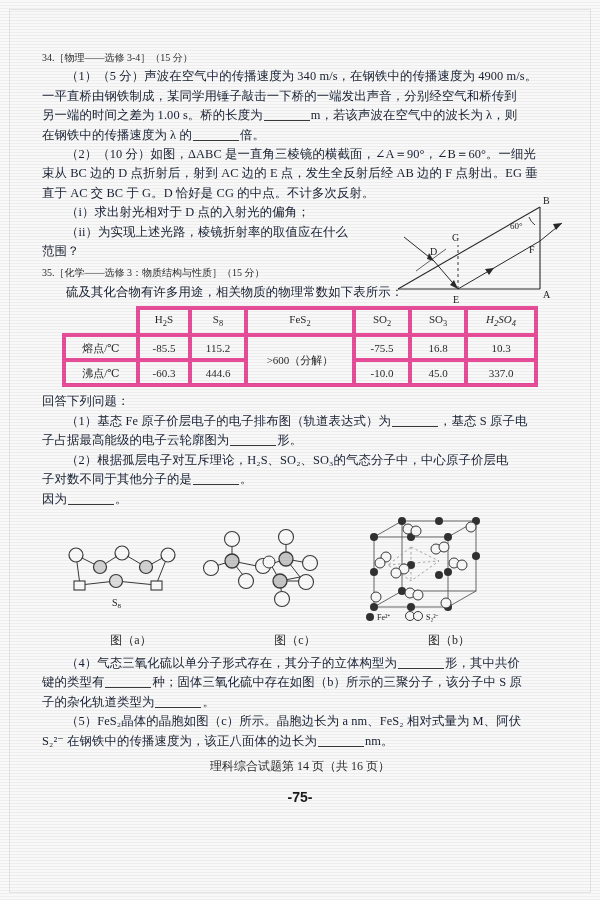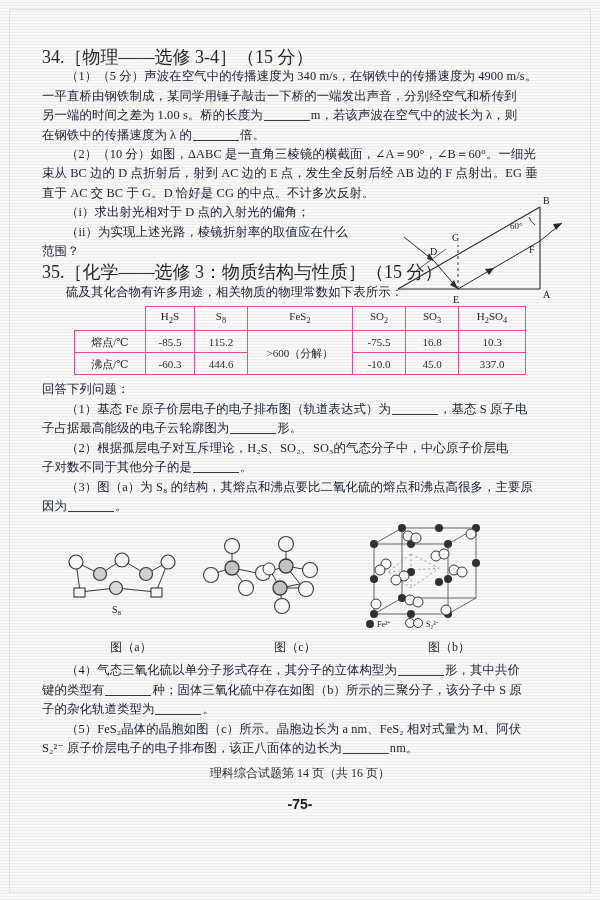--- a/index.html
+++ b/index.html
@@ -36,21 +36,21 @@
   .para {
     font-size: 12.4px;
     line-height: 19.4px;
     letter-spacing: 0.1px;
     text-align: justify;
     margin: 0;
     color: #0f172a;
   }
   .indent { text-indent: 24px; }
   .qnum {
-    font-size: 18px;
+    font-size: 10px;
     line-height: 19.4px;
     margin: 0;
     color: #1d1d1d;
   }
   .blank {
     display: inline-block;
     width: 46px;
     border-bottom: 1px solid #333;
     height: 12px;
     vertical-align: -2px;
@@ -68,35 +68,35 @@
   }
 
   
   .tbl-wrap { margin-top: 4px; display: flex; justify-content: center; }
   table.consts {
     border-collapse: collapse;
     font-size: 11px;
     color: #1d1d1d;
   }
   table.consts td, table.consts th {
-    border: 1px solid #ec4899;
+    border: 4px solid #ec4899;
     text-align: center;
     font-weight: normal;
     padding: 2px 4px;
     height: 17px;
     line-height: 14px;
   }
   table.consts th.corner { border-left: none; border-top: none; }
   .rh { text-align: center; width: 62px; }
   .w-h2s { width: 40px; }
   .w-s8 { width: 44px; }
   .w-fes2 { width: 96px; }
   .w-so2 { width: 44px; }
   .w-so3 { width: 44px; }
-  .w-h2so4 { width: 58px; }
+  .w-h2so4 { width: 58px; font-style: italic; }
 
   
   #figs {
     position: relative;
     height: 118px;
     margin-top: 4px;
   }
   .figcaps {
     display: flex;
     font-size: 12px;
@@ -233,21 +233,20 @@
     </p>
     <p class="para">
       <span>子占据最高能级的电子云轮廓图为</span><span class="blank"></span><span>形。</span>
     </p>
 
     <p class="para indent">（2）根据孤层电子对互斥理论，H₂S、SO₂、SO₃的气态分子中，中心原子价层电</p>
     <p class="para">
       <span>子对数不同于其他分子的是</span><span class="blank"></span><span>。</span>
     </p>
 
-    <p class="para indent">（3）图（a）为 S₈ 的结构，其熔点和沸点要比二氧化硫的熔点和沸点高很多，主要原</p>
     <p class="para">
       <span>因为</span><span class="blank"></span><span>。</span>
     </p>
 
     <div id="figs">
 
       <svg style="position:absolute;left:18px;top:8px;" width="130" height="100" viewBox="0 0 130 100">
         <g stroke="#333" stroke-width="1" fill="none">
           <line x1="16" y1="34" x2="40" y2="46"></line>
           <line x1="40" y1="46" x2="62" y2="32"></line>
@@ -384,21 +383,21 @@
     </p>
     <p class="para">
       <span>键的类型有</span><span class="blank"></span><span>种；固体三氧化硫中存在如图（b）所示的三聚分子，该分子中 S 原</span>
     </p>
     <p class="para">
       <span>子的杂化轨道类型为</span><span class="blank"></span><span>。</span>
     </p>
 
     <p class="para indent">（5）FeS₂晶体的晶胞如图（c）所示。晶胞边长为 a nm、FeS₂ 相对式量为 M、阿伏</p>
     <p class="para">
-      <span>S₂²⁻ 原子价层电子的电子排布图，该正八面体的边长为</span><span class="blank"></span><span>nm。</span>
+      <span>S₂²⁻ 在钢铁中的传播速度为，该正八面体的边长为</span><span class="blank"></span><span>nm。</span>
     </p>
   </div>
 
   <div class="footer">理科综合试题第 14 页（共 16 页）</div>
   <div class="pageno">-75-</div>
 
  </div>
  <div class="noise"></div>
 </div>
 

